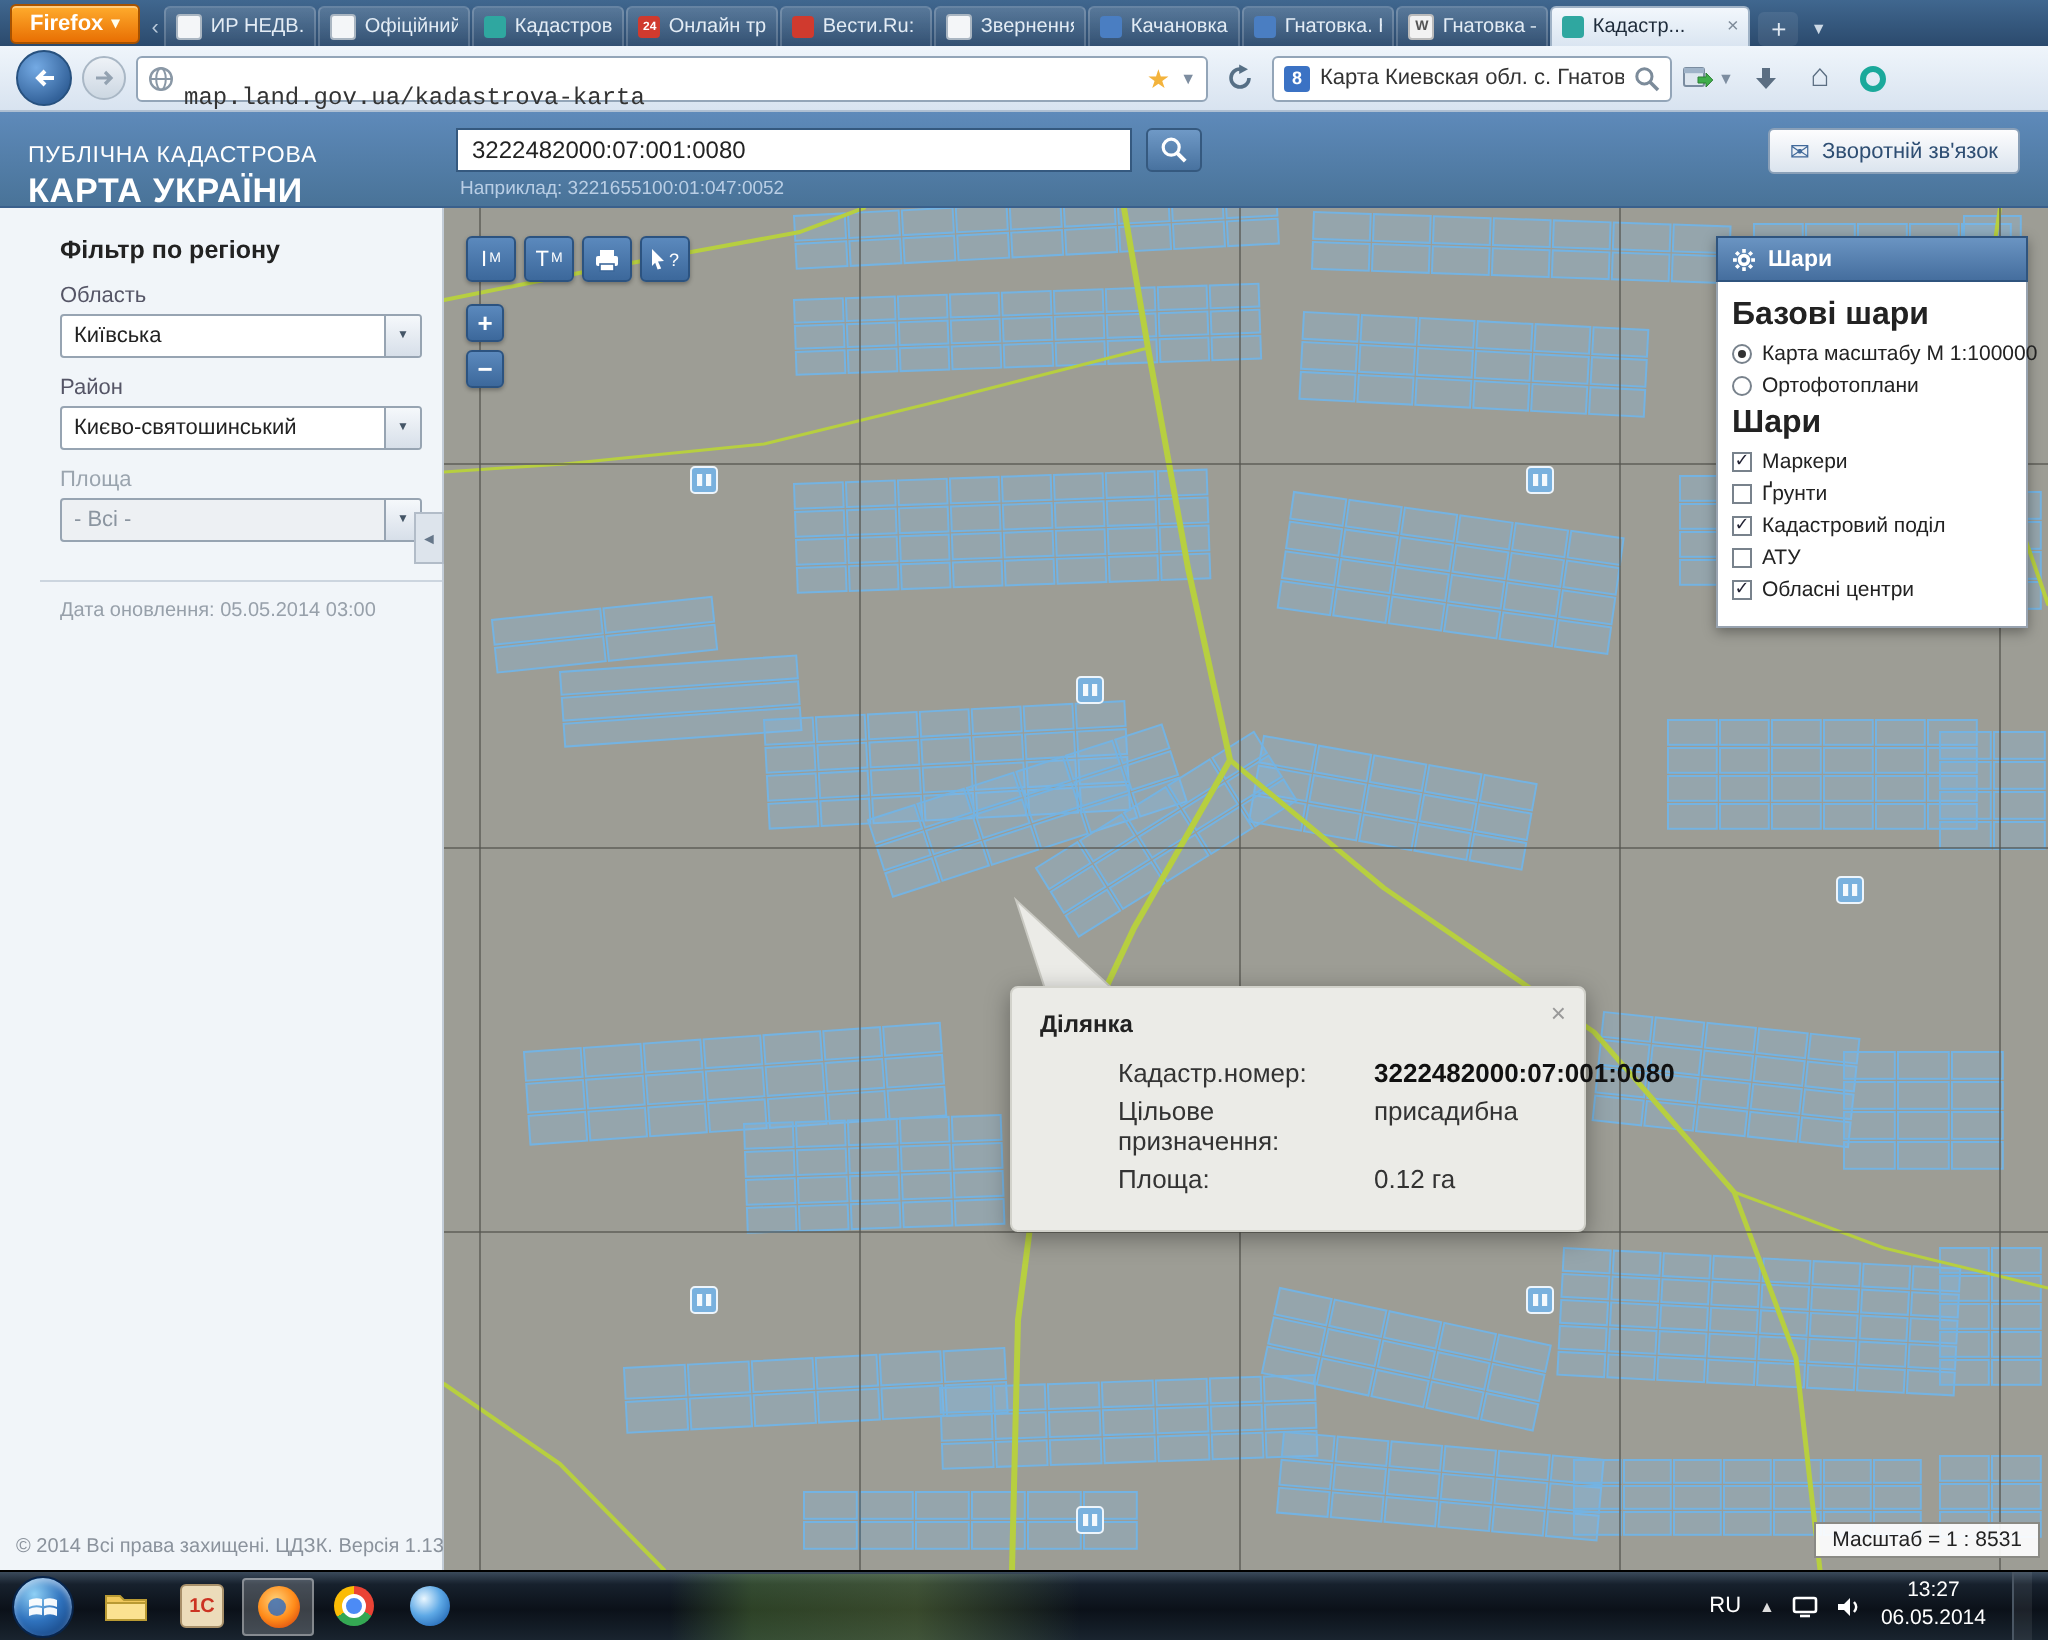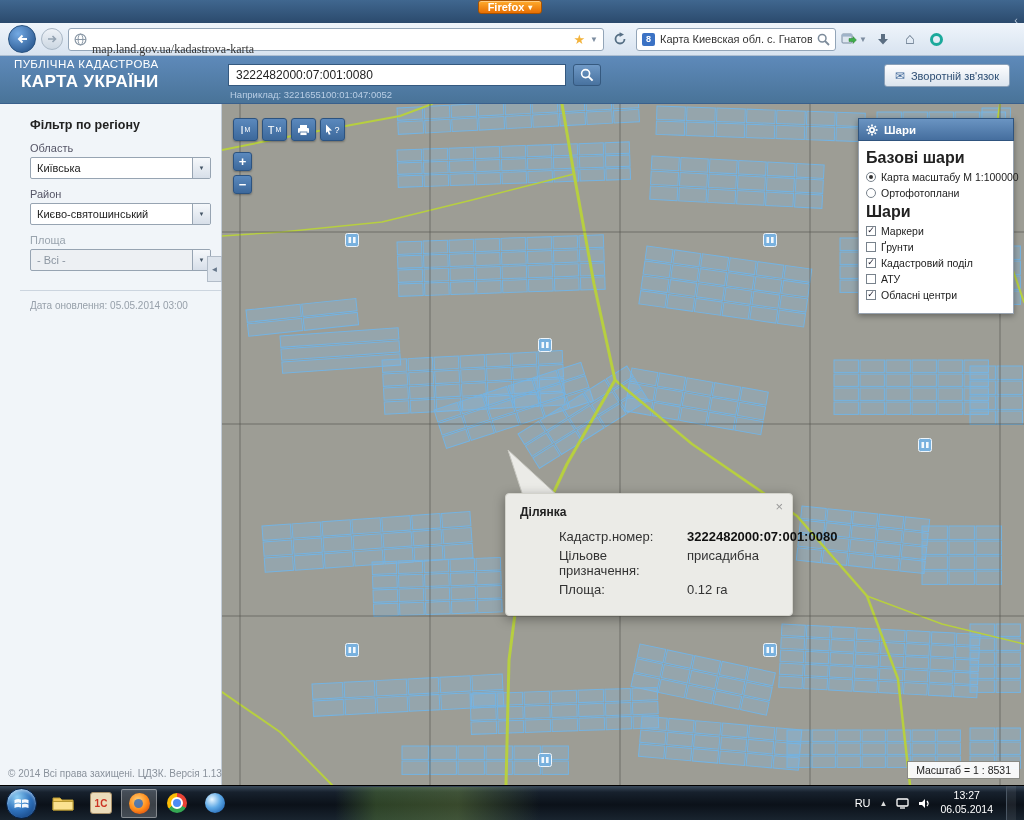--- a/index.html
+++ b/index.html
@@ -1,21 +1,21 @@
 <!DOCTYPE html>
 <html><head>
 <meta charset="utf-8">
 <style>
   html,body{margin:0;padding:0;}
   .screen{position:relative;width:1024px;height:820px;overflow:hidden;background:#fff;
           font-family:"Liberation Sans",sans-serif;-webkit-font-smoothing:antialiased;}
 
   
   .tabbar{position:absolute;top:0;left:0;right:0;height:23px;
-          background:linear-gradient(#40678f,#2b4a6d);display:flex;align-items:flex-end;padding:0 3px;flex-direction:column;}
+          background:linear-gradient(#40678f,#2b4a6d);display:flex;align-items:flex-end;padding:0 3px;}
   .ff-btn{align-self:center;height:18px;margin:0 6px 0 2px;padding:0 9px;display:flex;align-items:center;gap:4px;
           background:linear-gradient(#ffac2d,#e86f03);border:1px solid #a75200;border-radius:3px;
           color:#fff;font-size:11px;font-weight:bold;cursor:default;box-shadow:inset 0 1px 0 rgba(255,255,255,.4);}
   .tab-scroll{color:#b9c9da;font-size:11px;padding:0 3px 3px 0;}
   .tab{height:20px;width:76px;flex:none;display:flex;align-items:center;gap:4px;padding:0 5px;box-sizing:border-box;
        border:1px solid rgba(255,255,255,.18);border-bottom:none;border-radius:3px 3px 0 0;margin-right:1px;
        background:linear-gradient(rgba(255,255,255,.14),rgba(255,255,255,.04));color:#e3ecf5;font-size:10px;overflow:hidden;}
   .tab .t{white-space:nowrap;overflow:hidden;flex:1;}
   .tab.active{width:100px;background:linear-gradient(#f2f7fc,#dae5f1);color:#1e2b3a;border-color:#9fb2c6;}
   .tab .close{font-size:10px;color:#7c8painted;color:#7e8b99;line-height:1;}
@@ -34,37 +34,37 @@
   
   .navbar{position:absolute;top:23px;left:0;right:0;height:33px;box-sizing:border-box;
           background:linear-gradient(#eff5fb,#d8e3f0);border-bottom:1px solid #aebfd2;
           display:flex;align-items:center;padding:0 8px;gap:5px;}
   .back-btn{width:26px;height:26px;border-radius:50%;flex:none;display:flex;align-items:center;justify-content:center;
             background:radial-gradient(circle at 35% 30%,#74aae4,#326199 75%);border:1px solid #27517f;}
   .fwd-btn{width:20px;height:20px;border-radius:50%;flex:none;display:flex;align-items:center;justify-content:center;
            background:linear-gradient(#eef2f7,#ccd7e2);border:1px solid #a9b7c5;}
   .urlbar{flex:none;width:536px;height:23px;background:#fff;border:1px solid #93a5b8;border-radius:3px;
           display:flex;align-items:center;padding:0 5px;gap:5px;box-sizing:border-box;}
-  .urlbar input{flex:1;border:none;outline:none;font-size:12px;color:#333;font-family:Liberation Serif, serif;background:transparent;padding:0;margin-top:20px;}
+  .urlbar input{flex:1;border:none;outline:none;font-size:12px;color:#333;font-family:Liberation Mono, monospace;background:transparent;padding:0;margin-top:20px;}
   .star{color:#f3b33c;font-size:13px;line-height:1;}
   .caret{color:#7d8da0;font-size:8px;}
   .reload-btn{width:22px;height:22px;display:flex;align-items:center;justify-content:center;}
   .searchbox{flex:none;width:200px;height:23px;background:#fff;border:1px solid #93a5b8;border-radius:3px;
              display:flex;align-items:center;padding:0 5px;gap:5px;box-sizing:border-box;}
   .searchbox input{flex:1;border:none;outline:none;font-size:11px;color:#333;font-family:inherit;background:transparent;padding:0;min-width:0;}
   .engine-icon{width:13px;height:13px;flex:none;background:#3b72c4;border-radius:2px;color:#fff;
                font-size:9px;font-weight:bold;display:flex;align-items:center;justify-content:center;}
   .nav-icon{height:24px;min-width:22px;display:flex;align-items:center;justify-content:center;color:#5b6e82;gap:2px;}
   .home-glyph{font-size:16px;color:#5b6e82;line-height:1;}
   .addon-ring{width:13px;height:13px;border-radius:50%;border:3px solid #1ba99b;box-sizing:border-box;}
 
   
   .site-header{position:absolute;top:56px;left:0;right:0;height:48px;
                background:linear-gradient(#5e8aba,#497398);border-bottom:1px solid #3a608c;box-sizing:border-box;}
-  .logo{position:absolute;left:14px;top:2px;color:#fff;line-height:1.2;text-align:right;}
+  .logo{position:absolute;left:14px;top:16px;color:#fff;line-height:1.2;}
   .logo-1{font-size:11.5px;letter-spacing:.4px;}
   .logo-2{font-size:17px;font-weight:bold;letter-spacing:.4px;}
   .hdr-search{position:absolute;left:228px;top:8px;width:338px;height:22px;background:#fff;border:1px solid #35597f;
               box-sizing:border-box;display:flex;align-items:center;}
   .hdr-search input{flex:1;border:none;outline:none;font-size:12px;color:#222;font-family:inherit;padding:0 7px;background:transparent;}
   .hdr-search-btn{position:absolute;left:573px;top:8px;width:28px;height:22px;border-radius:3px;
                   background:linear-gradient(#6f99c6,#48729f);border:1px solid #35597f;box-sizing:border-box;
                   display:flex;align-items:center;justify-content:center;}
   .hdr-hint{position:absolute;left:230px;top:33px;font-size:9.5px;color:#b9cee5;}
   .feedback-btn{position:absolute;right:14px;top:8px;height:23px;padding:0 10px;border-radius:3px;box-sizing:border-box;

